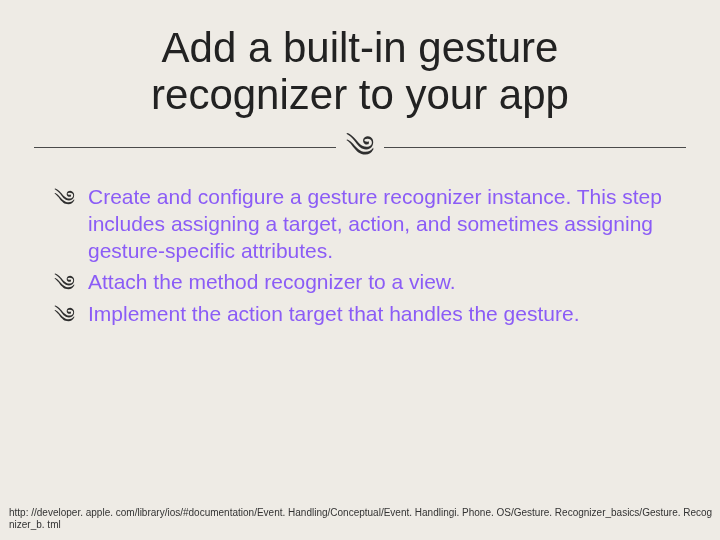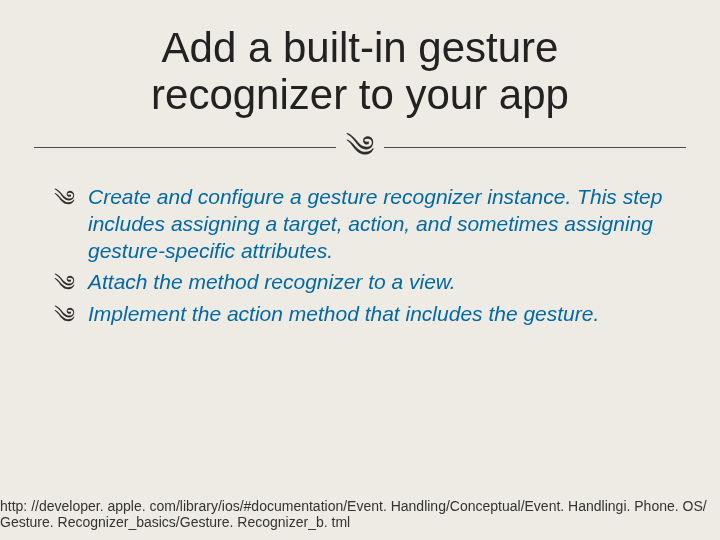--- a/index.html
+++ b/index.html
@@ -56,29 +56,28 @@
     font-size: 22px;
     line-height: 1.2;
     color: #2e2e2e;
     font-family: Georgia, 'Times New Roman', serif;
     text-align: left;
     padding-top: 2px;
   }
   .item-text {
     font-size: 21px;
     line-height: 1.28;
-    color: #0369a1;
-    font-style: italic;
+    color: #8b5cf6;
   }
   .footer {
     position: absolute;
-    left: 0;
+    left: 9px;
     right: 4px;
     bottom: 10px;
-    font-size: 14px;
+    font-size: 10px;
     line-height: 1.15;
     color: #333;
     word-break: break-all;
   }
 </style>
 </head>
 <body>
 
 <div class="slide">
 
@@ -94,19 +93,19 @@
     <div class="item">
       <div class="bullet">༄</div>
       <div class="item-text">Create and configure a gesture recognizer instance. This step includes assigning a target, action, and sometimes assigning gesture-specific attributes.</div>
     </div>
     <div class="item">
       <div class="bullet">༄</div>
       <div class="item-text">Attach the method recognizer to a view.</div>
     </div>
     <div class="item">
       <div class="bullet">༄</div>
-      <div class="item-text">Implement the action method that includes the gesture.</div>
+      <div class="item-text">Implement the action target that handles the gesture.</div>
     </div>
   </div>
 
   <div class="footer">http: //developer. apple. com/library/ios/#documentation/Event. Handling/Conceptual/Event. Handlingi. Phone. OS/Gesture. Recognizer_basics/Gesture. Recognizer_b. tml</div>
 
 </div>
 
 </body></html>

